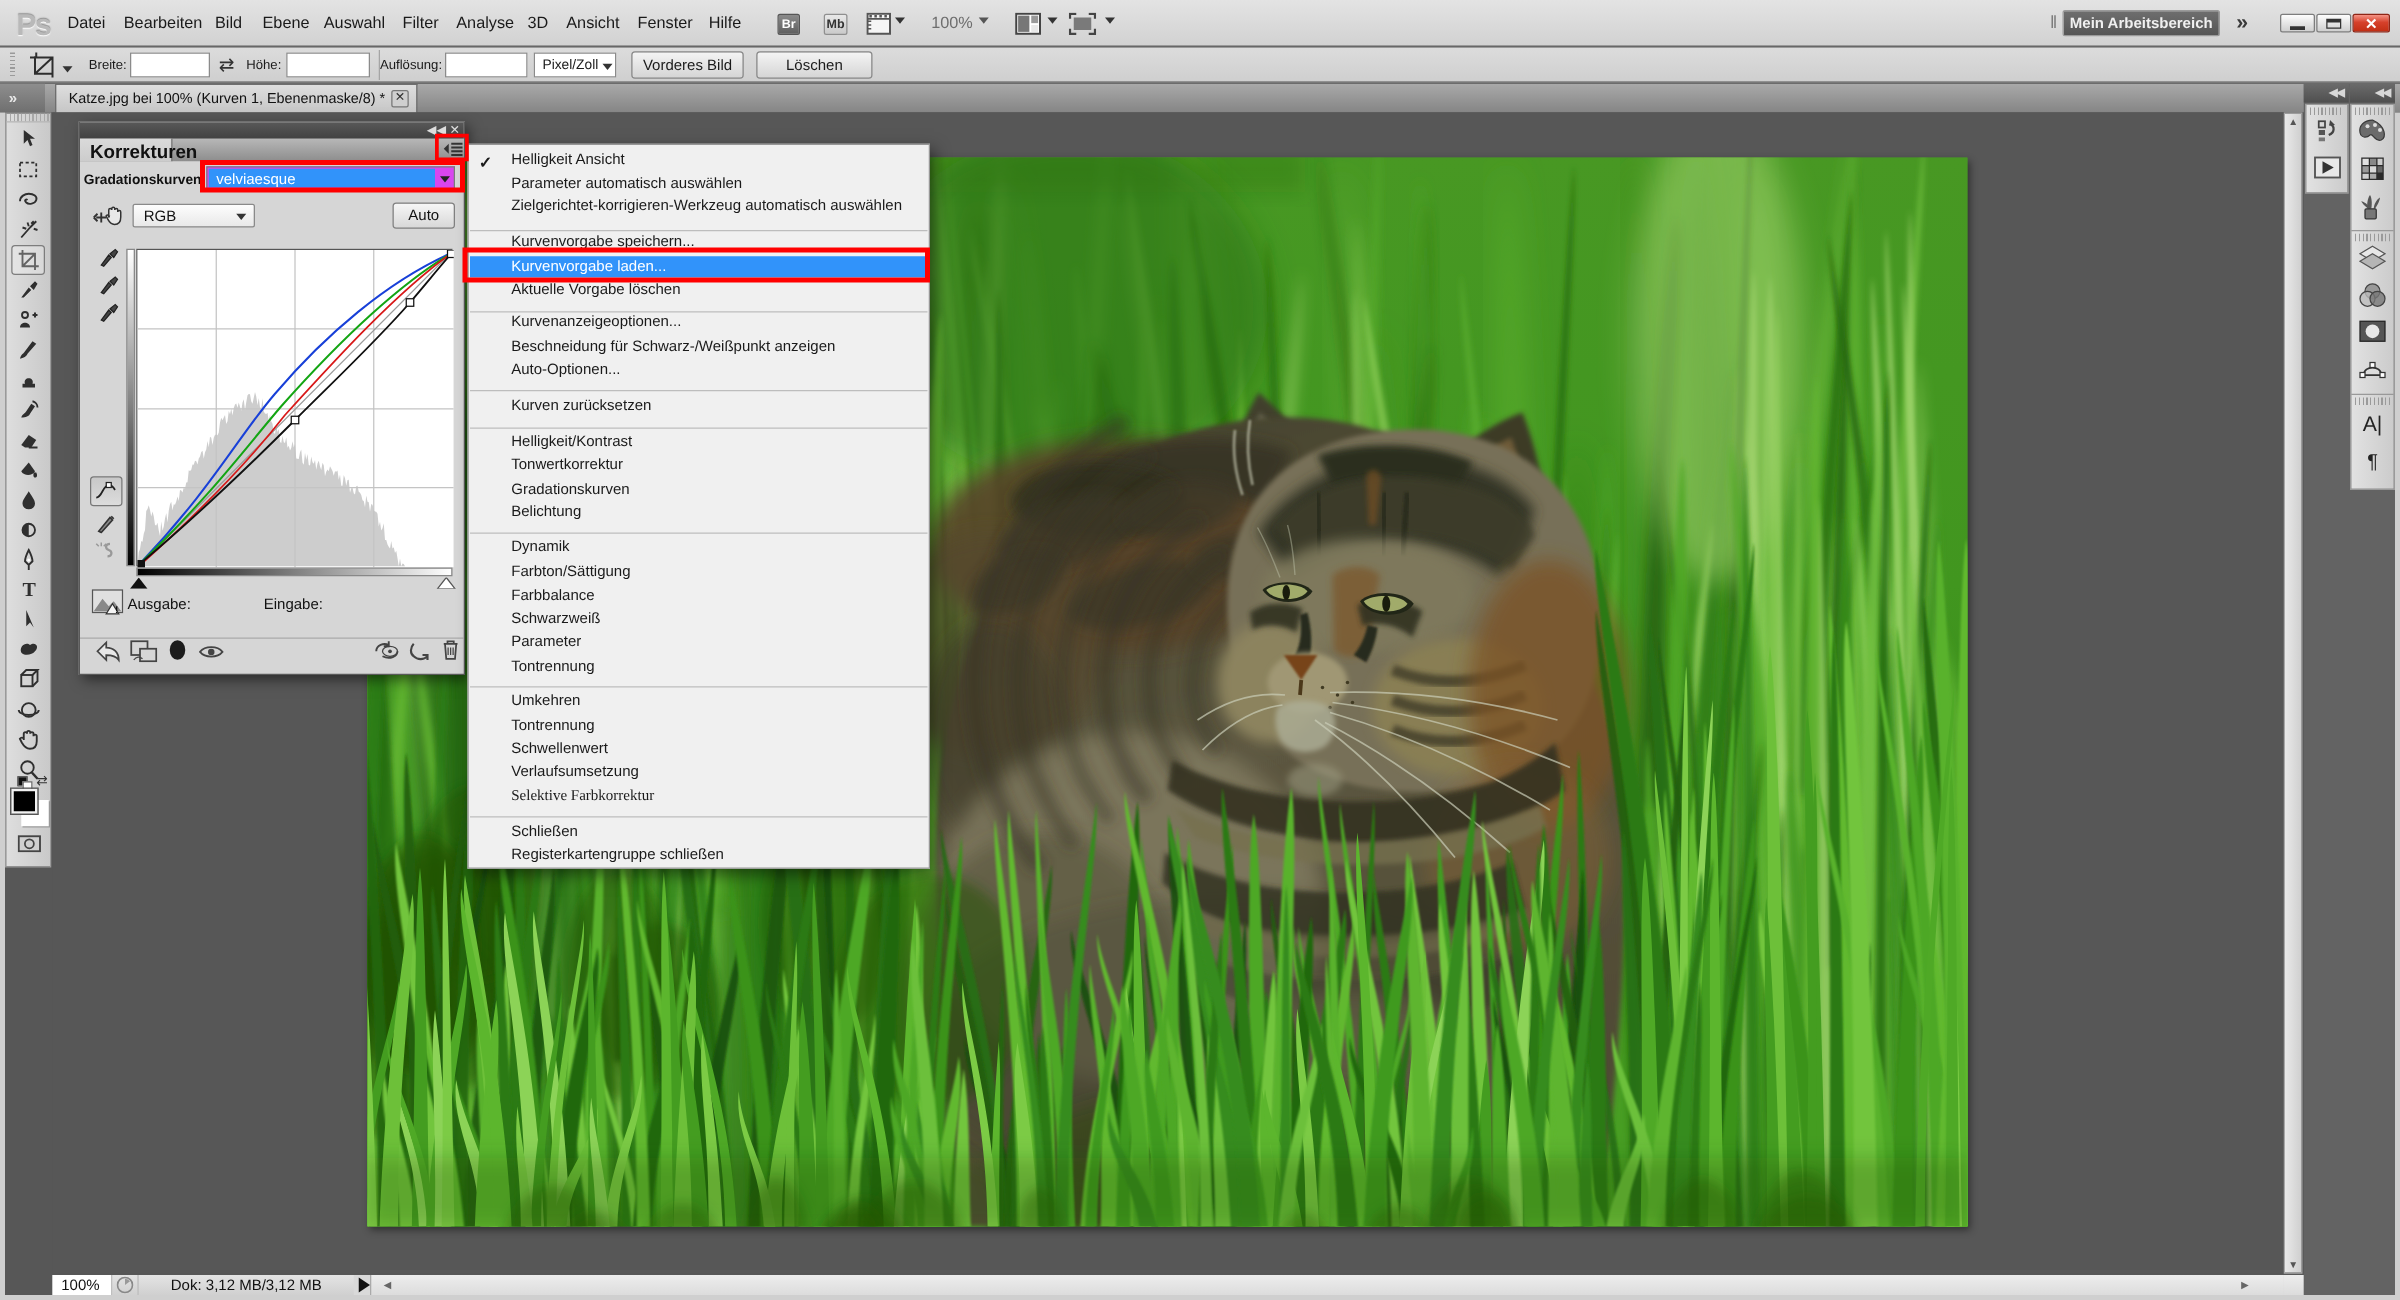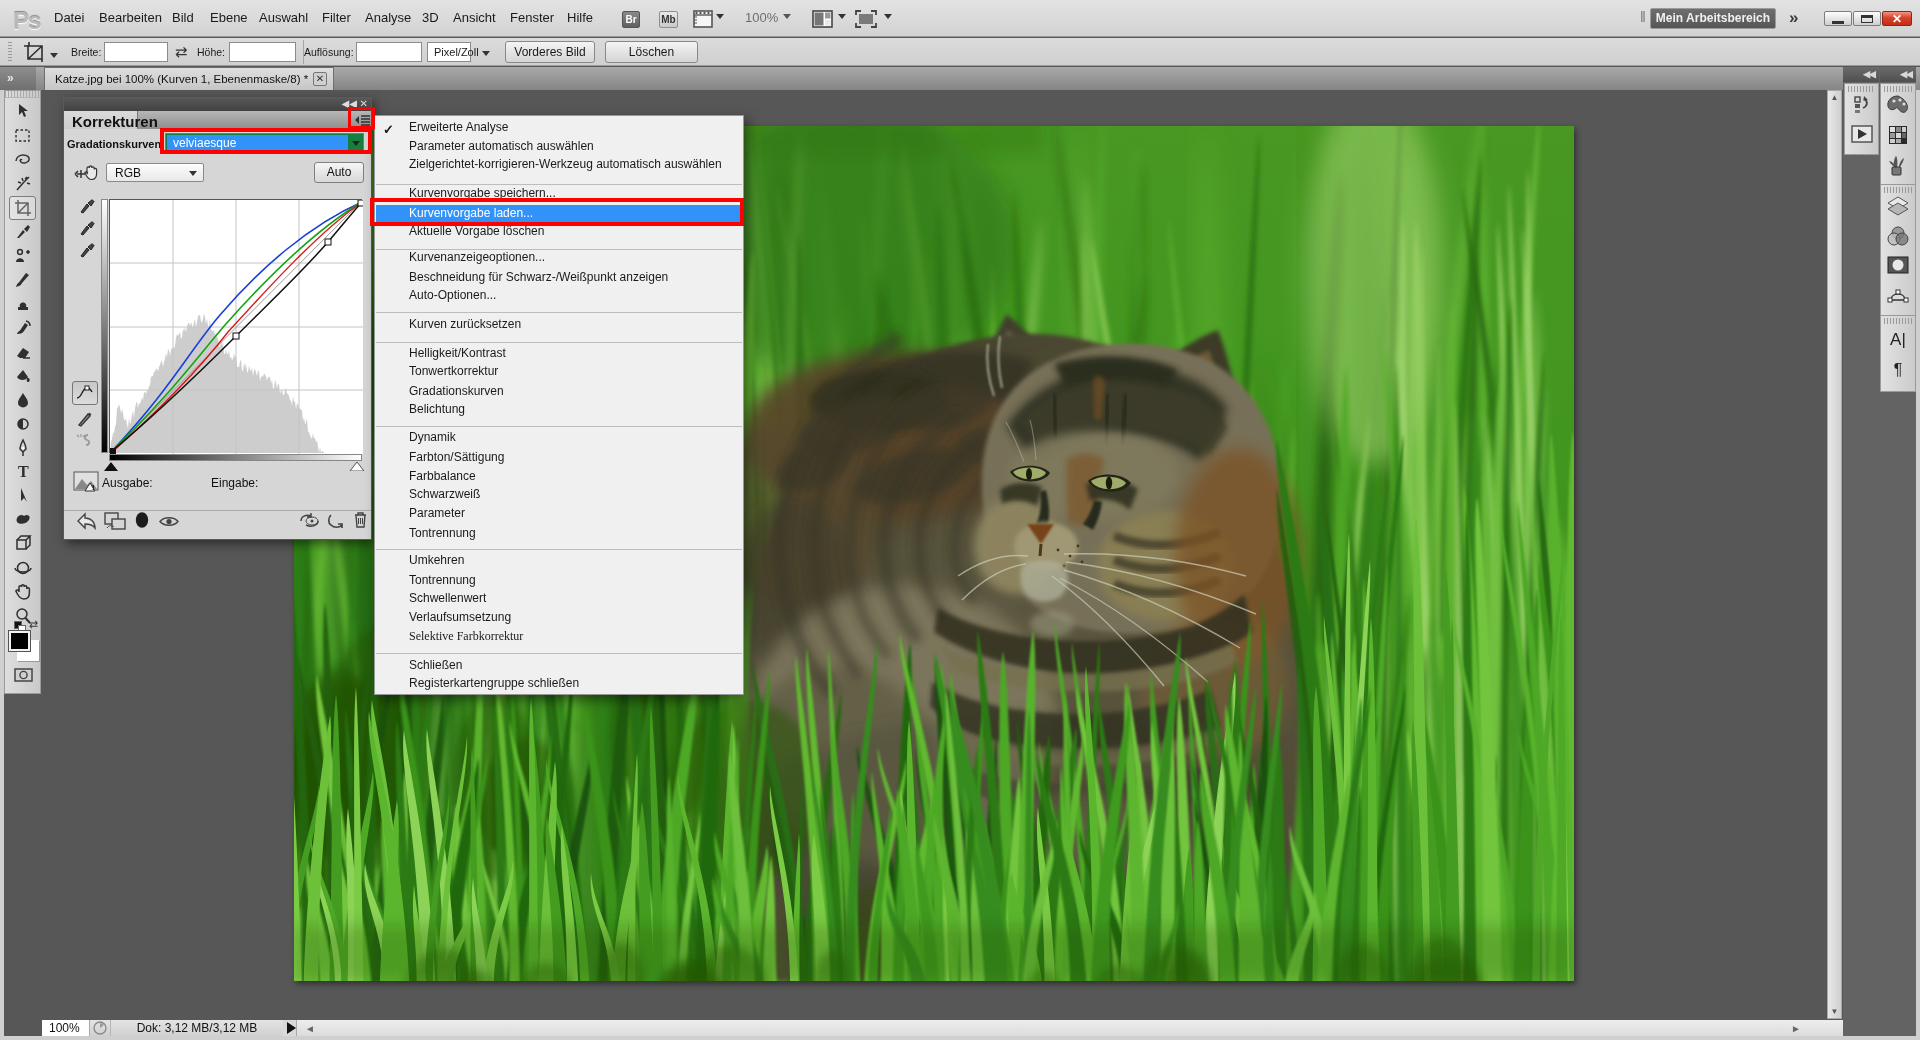--- a/index.html
+++ b/index.html
@@ -90,21 +90,21 @@
 
 #panel { position:absolute; left:63px; top:97px; width:309px; height:443px;
   background:#d6d6d6; border:1px solid #5a5a5a; box-shadow:3px 4px 10px rgba(0,0,0,0.5); }
 #panelhead { position:absolute; left:0; top:0; width:100%; height:13px; background:linear-gradient(#585858,#414141);
   color:#ddd; font-size:10px; text-align:right; padding-right:3px; }
 #paneltabs { position:absolute; left:0; top:13px; width:100%; height:18px; background:linear-gradient(#b7b7b7,#8d8d8d); }
 #ktab { position:absolute; left:0px; top:0px; width:74px; height:18px; background:linear-gradient(#dadada,#cccccc);
   border-right:1px solid #777; font-size:15px; font-weight:bold; color:#111; padding:2px 0 0 8px; }
 #flyoutbtn { position:absolute; left:290px; top:15px; width:17px; height:13px; }
 #gklabel { position:absolute; left:3px; top:40px; font-size:11px; font-weight:bold; color:#111; }
-#preset { position:absolute; left:101px; top:35px; width:199px; height:19px; background:#15803d; border:1px solid #7b7b7b; }
+#preset { position:absolute; left:101px; top:35px; width:199px; height:19px; background:#d946ef; border:1px solid #7b7b7b; }
 #presetblue { position:absolute; left:1px; top:1px; width:181px; height:15px; background:#3193fa;
   color:#fff; font-size:12px; padding:1px 0 0 6px; }
 #presetarr { position:absolute; right:3px; top:7px; width:0; height:0; border-left:4px solid transparent;
   border-right:4px solid transparent; border-top:5px solid #222; }
 #rgbrow { position:absolute; left:0; top:62px; width:100%; height:24px; }
 #rgbdd { position:absolute; left:42px; top:3px; width:98px; height:19px; background:linear-gradient(#fdfdfd,#e8e8e8);
   border:1px solid #8a8a8a; border-radius:2px; font-size:12px; color:#111; padding:2px 0 0 8px;}
 #autobtn { position:absolute; left:250px; top:2px; width:50px; height:21px; background:linear-gradient(#f6f6f6,#d8d8d8);
   border:1px solid #808080; border-radius:3px; font-size:12px; color:#111; text-align:center; line-height:19px; }
 #curvegraph { position:absolute; left:45px; top:101px; width:253px; height:254px; background:#fff; border:1px solid #555; }
@@ -186,21 +186,21 @@
   </svg>
   <div class="dropcar" style="left:50px; top:15px;"></div>
   <span class="olabel" style="left:71px;">Breite:</span>
   <div class="ofield" style="left:104px; width:64px;"></div>
   <span style="position:absolute; left:175px; top:5px; font-size:15px; color:#333;">⇄</span>
   <span class="olabel" style="left:197px;">Höhe:</span>
   <div class="ofield" style="left:229px; width:67px;"></div>
   <div class="osep" style="left:303px;"></div>
   <span class="olabel" style="left:304px;">Auflösung:</span>
   <div class="ofield" style="left:356px; width:66px;"></div>
-  <div class="ofield" style="left:427px; width:44px;">
+  <div class="ofield" style="left:427px; width:66px;">
         <span style="position:absolute;left:6px;top:3px;font-size:11px;">Pixel/Zoll</span>
     <div class="dropcar" style="left:54px; top:8px;"></div>
       </div>
   <div class="obtn" style="left:505px; width:90px;">Vorderes Bild</div>
   <div class="obtn" style="left:605px; width:93px;">Löschen</div>
 
 </div>
 
 <div id="tabrow">
   <div id="tabchev">»</div>
@@ -1294,21 +1294,21 @@
         <path d="M4 0 v6 h6" fill="none" stroke="#444" stroke-width="0"></path>
       </svg>
   <svg style="position:absolute;left:289px;top:413px;" width="15" height="18" viewBox="0 0 15 18">
         <path d="M2 4 h11 M5 4 V2 h5 v2 M3 4 l1 12 h7 l1-12" fill="none" stroke="#444" stroke-width="1.4"></path>
         <path d="M5.5 7 v6 M7.5 7 v6 M9.5 7 v6" stroke="#444"></path>
       </svg>
 </div>
 
 <div id="menu">
   <div class="mcheck" style="top:6px;">✓</div>
-  <span class="mi" style="top:4px;">Erweiterte Analyse</span>
+  <span class="mi" style="top:4px;">Helligkeit Ansicht</span>
   <span class="mi" style="top:23px;">Parameter automatisch auswählen</span>
   <span class="mi" style="top:41px;">Zielgerichtet-korrigieren-Werkzeug automatisch auswählen</span>
   <div class="msep" style="top:68px;"></div>
   <span class="mi" style="top:70px;">Kurvenvorgabe speichern...</span>
   <div id="mihl">
         <span>Kurvenvorgabe laden...</span>
       </div>
   <span class="mi" style="top:108px;">Aktuelle Vorgabe löschen</span>
   <div class="msep" style="top:133px;"></div>
   <span class="mi" style="top:134px;">Kurvenanzeigeoptionen...</span>

